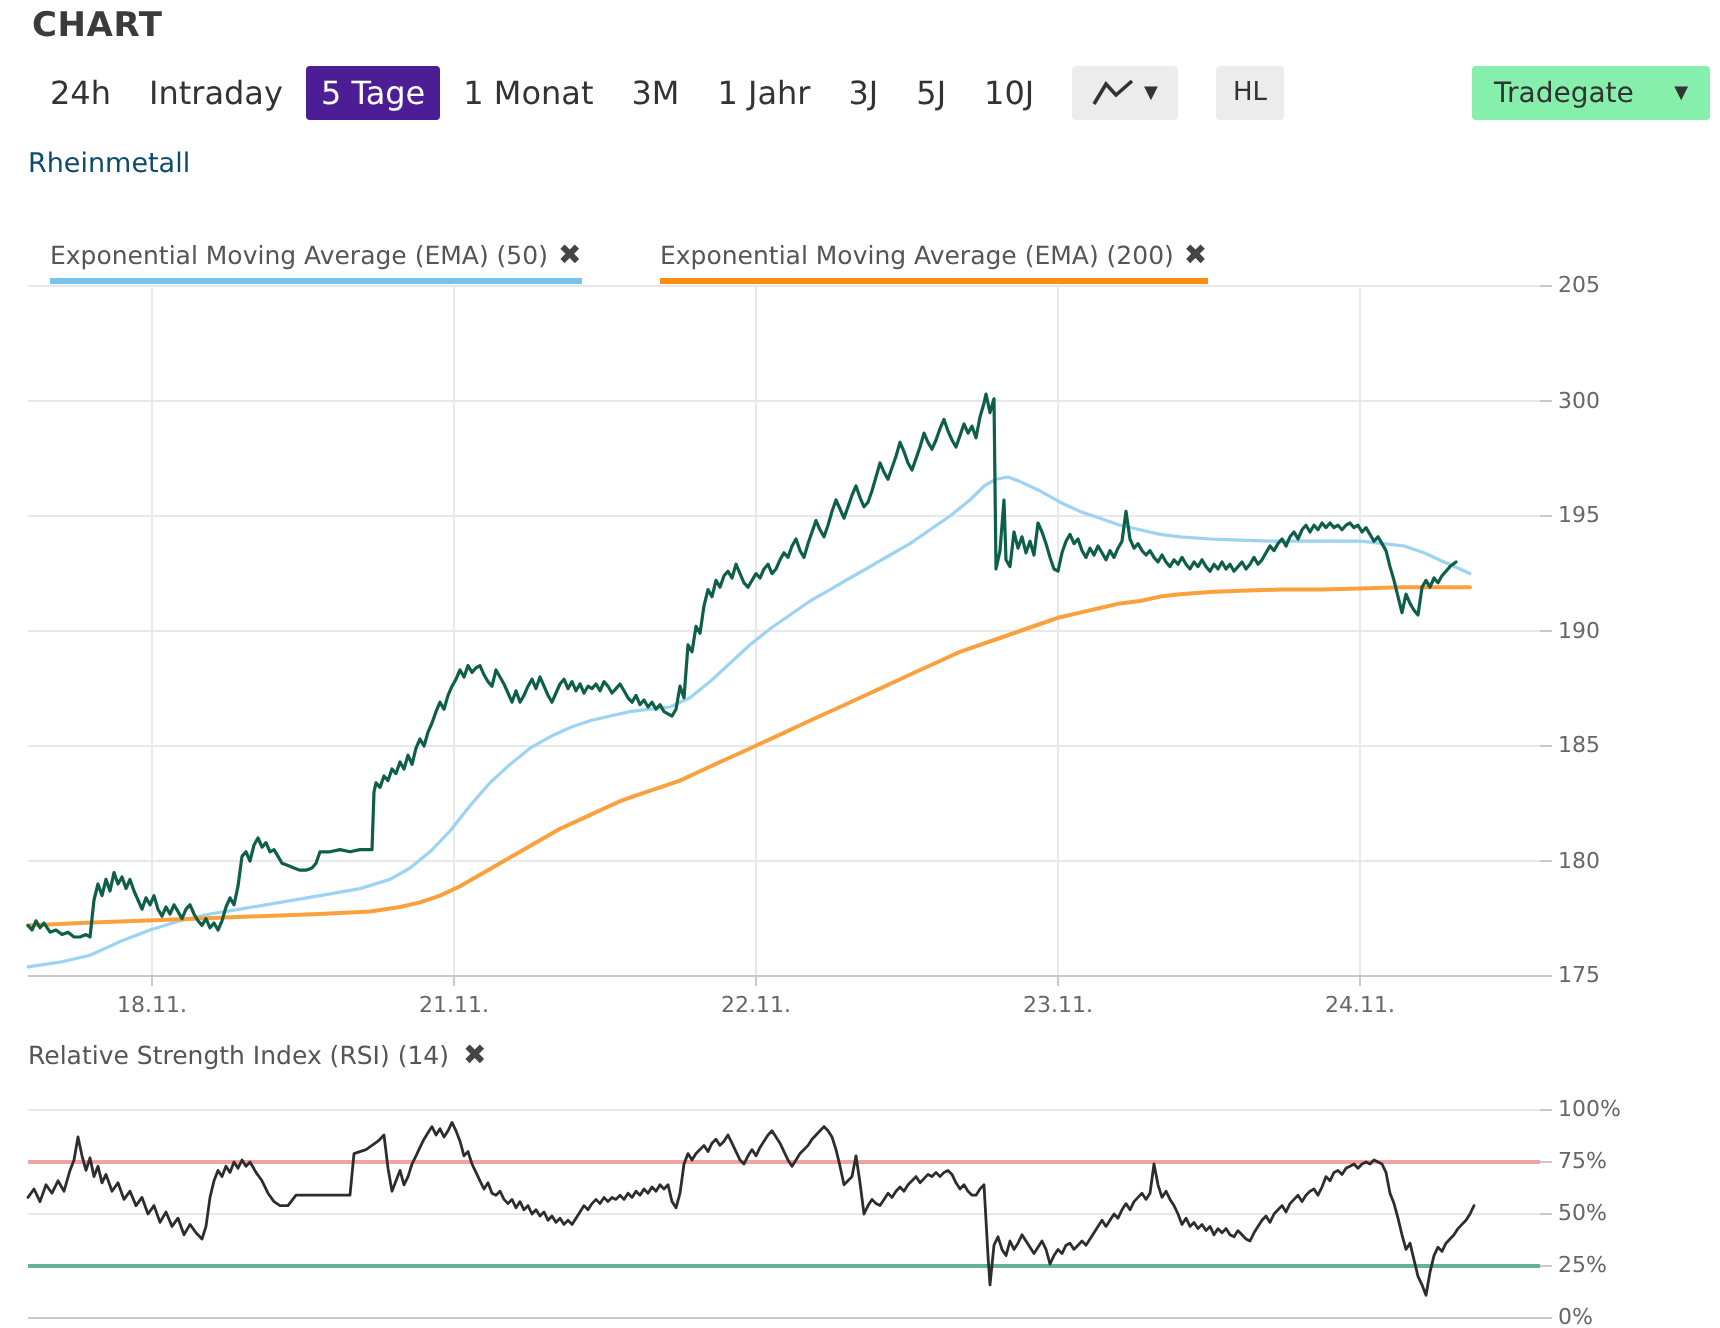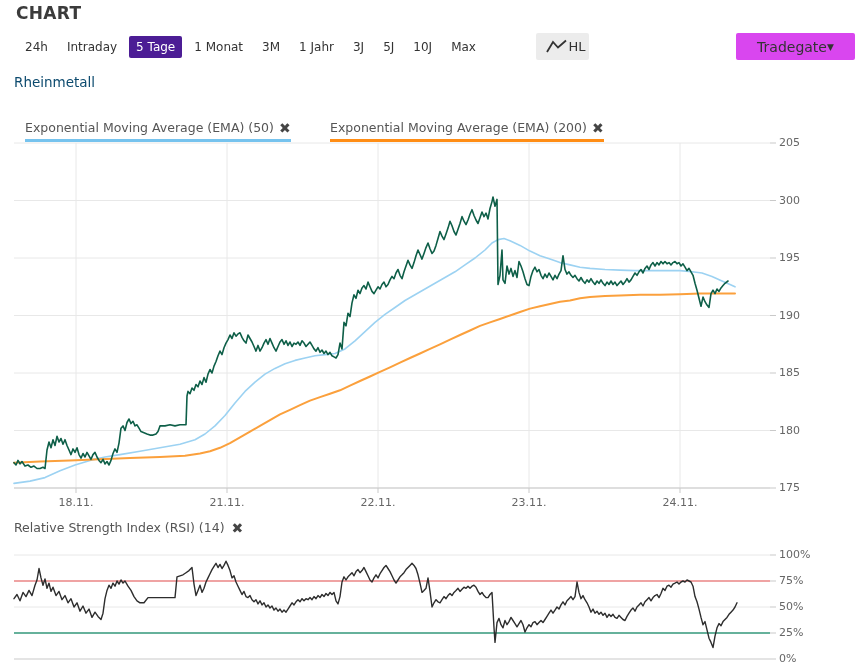--- a/index.html
+++ b/index.html
@@ -4,28 +4,28 @@
 <style>
   html,body{margin:0;padding:0;background:#fff;}
   body{width:860px;height:664px;overflow:hidden;position:relative;
        font-family:"DejaVu Sans","Liberation Sans",sans-serif;color:#333;}
   .abs{position:absolute;}
   
   .page-title{left:16px;top:3px;font-size:17px;font-weight:bold;color:#3b3b3b;letter-spacing:.3px;}
   
   .toolbar{left:0;top:33px;width:860px;height:27px;}
   .ranges{position:absolute;left:18px;top:0;display:flex;align-items:center;height:27px;}
-  .range-tab{font-size:12px;color:#333;padding:4px 7px;margin-right:5px;cursor:pointer;white-space:nowrap;}
+  .range-tab{font-size:16px;color:#333;padding:4px 7px;margin-right:5px;cursor:pointer;white-space:nowrap;}
   .range-tab.selected{background:#4c1d95;color:#fff;border-radius:2px;}
   .tool-btn{position:absolute;top:0;height:27px;background:#ececec;border:none;border-radius:2px;
             display:flex;align-items:center;justify-content:center;font-size:13px;color:#333;cursor:pointer;
             font-family:inherit;}
   .charttype-btn{left:536px;width:53px;gap:5px;}
-  .hl-btn{left:568px;width:18px;}
-  .exchange-btn{left:736px;width:119px;background:#d946ef;font-size:14px;
+  .hl-btn{left:608px;width:34px;}
+  .exchange-btn{left:736px;width:119px;background:#86efac;font-size:14px;justify-content:space-between;
                 padding:0 11px;box-sizing:border-box;}
   .caret{font-size:9px;color:#333;}
   
   .instrument{left:14px;top:74px;font-size:13.5px;color:#0c4a6e;}
   .chip{position:absolute;top:100px;display:inline-flex;align-items:center;gap:5px;
         font-size:12.5px;color:#555;padding-bottom:4px;border-bottom:3px solid #999;cursor:default;margin-top:20px;}
   .chip .close-x{font-size:14px;font-weight:bold;color:#454545;cursor:pointer;line-height:1;}
   .axis-label{position:absolute;font-size:11px;color:#666;line-height:13px;}
   .x-label{width:60px;text-align:center;}
   .rsi-header{left:14px;top:520px;display:flex;align-items:center;gap:7px;font-size:12.5px;color:#555;justify-content:center;}

